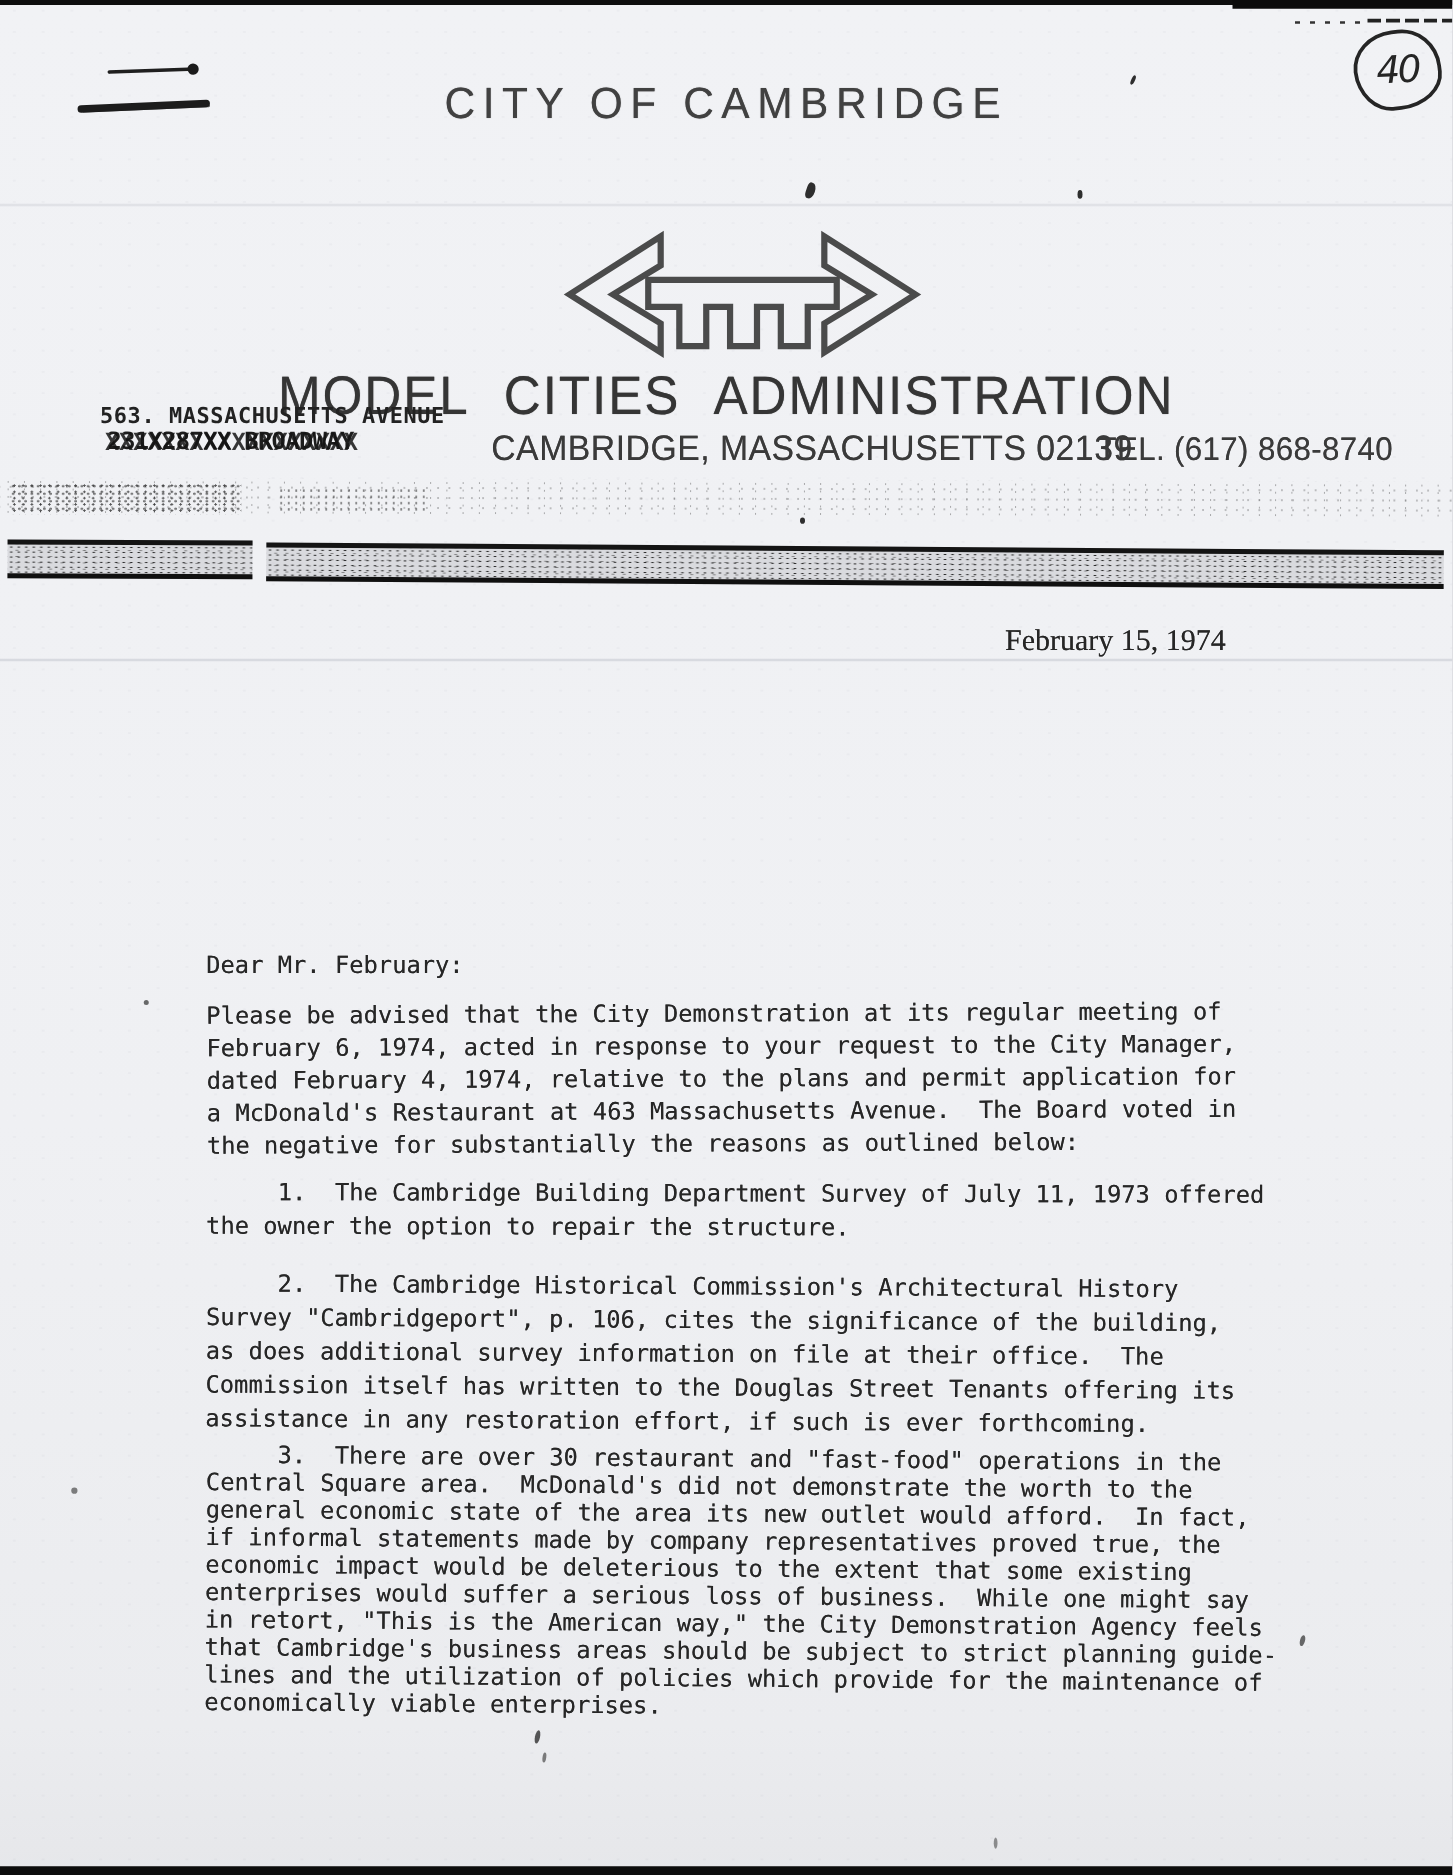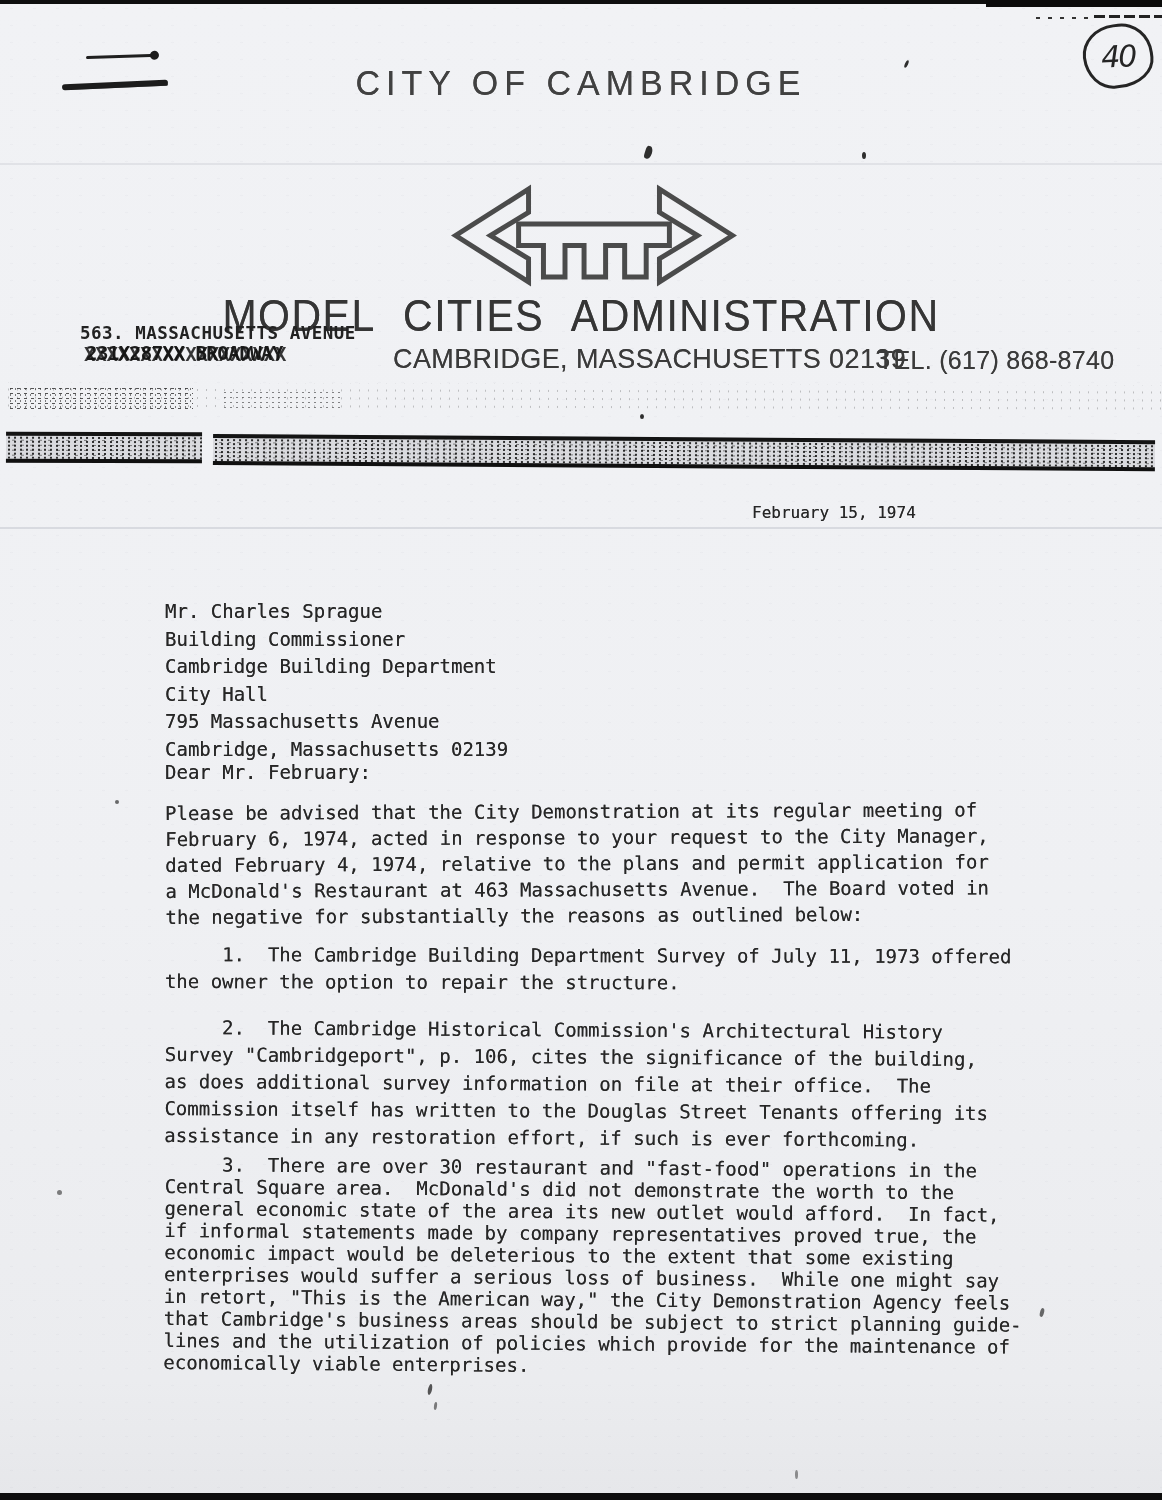--- a/index.html
+++ b/index.html
@@ -58,21 +58,21 @@
     background-size:6px 5px;opacity:.6;}
   .bar{height:23px;border-top:4px solid #141414;border-bottom:4px solid #101010;
     background-color:rgba(198,199,204,.55);
     background-image:radial-gradient(rgba(25,25,25,.9) 1px,transparent 1.2px),radial-gradient(rgba(80,80,80,.7) 1px,transparent 1.3px);
     background-size:6px 4px,9px 5px;background-position:0 0,3px 2px;}
   .bar-left{left:6px;top:432px;width:196px;transform:rotate(.2deg);}
   .bar-right{left:213px;top:434px;width:942px;transform:rotate(.38deg);transform-origin:left center;}
   
   .tw{position:absolute;left:165px;font:19px/26px "DejaVu Sans Mono",monospace;color:#262626;
     white-space:pre;text-shadow:0 0 .5px rgba(30,30,30,.7);transform-origin:left top;}
-  .date{left:752px;top:500px;font-size:16px;}
+  .date{left:804px;top:500px;font-size:24px;font-family:Liberation Serif, serif;}
   .address{top:598px;line-height:27.5px;}
   .salutation{top:759px;}
   .p1{top:800px;transform:rotate(-.25deg);}
   .i1{top:941px;line-height:27px;transform:rotate(.15deg);}
   .i2{top:1014px;line-height:27px;transform:rotate(.35deg);}
   .i3{top:1153px;line-height:22px;transform:rotate(.45deg);}
   
   .speck{position:absolute;background:#2e2e2e;border-radius:50%;}
 </style>
 </head>
@@ -116,26 +116,20 @@
   <div class="abs cityline">CAMBRIDGE, MASSACHUSETTS 02139</div>
   <div class="abs tel">TEL. (617) 868-8740</div>
 
   <div class="abs noise"></div>
   <div class="abs noise-left"></div>
   <div class="abs noise-mid"></div>
   <div class="abs bar bar-left"></div>
   <div class="abs bar bar-right"></div>
 
   <div class="tw date">February 15, 1974</div>
-  <div class="tw address">Mr. Charles Sprague
-Building Commissioner
-Cambridge Building Department
-City Hall
-795 Massachusetts Avenue
-Cambridge, Massachusetts 02139</div>
   <div class="tw salutation">Dear Mr. February:</div>
   <div class="tw p1">Please be advised that the City Demonstration at its regular meeting of
 February 6, 1974, acted in response to your request to the City Manager,
 dated February 4, 1974, relative to the plans and permit application for
 a McDonald's Restaurant at 463 Massachusetts Avenue.  The Board voted in
 the negative for substantially the reasons as outlined below:</div>
   <div class="tw i1">     1.  The Cambridge Building Department Survey of July 11, 1973 offered
 the owner the option to repair the structure.</div>
   <div class="tw i2">     2.  The Cambridge Historical Commission's Architectural History
 Survey "Cambridgeport", p. 106, cites the significance of the building,

